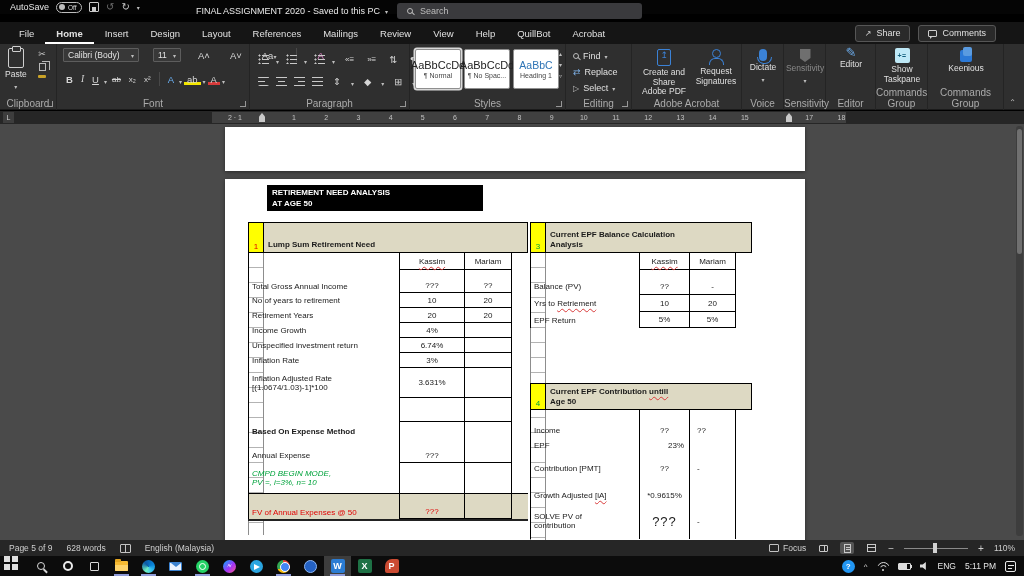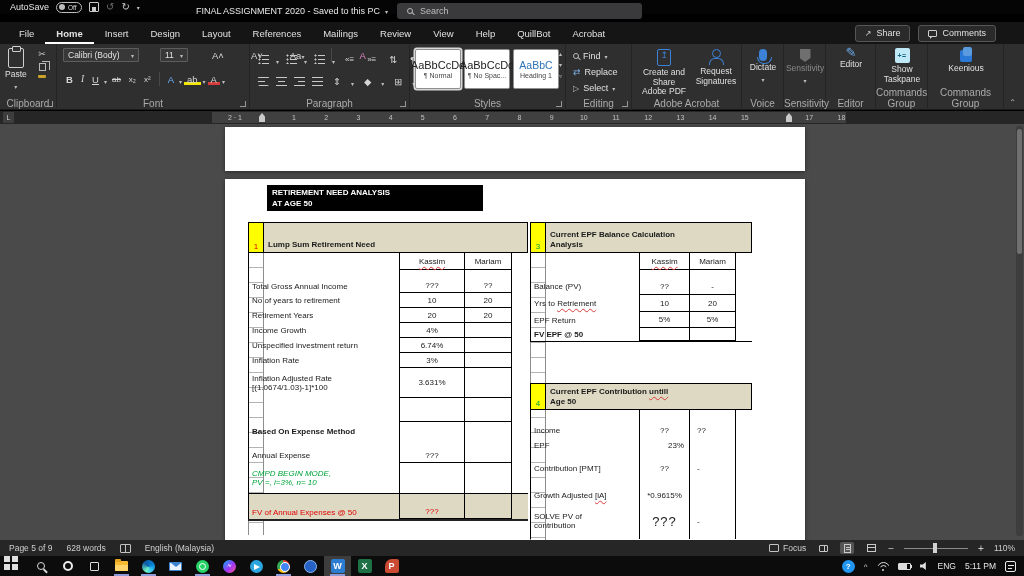--- a/index.html
+++ b/index.html
@@ -280,21 +280,21 @@
       <div class="clip-col">
         <span class="gly" style="font-size:9px">✂</span>
         <span class="copyic"></span>
         <span class="brush"></span>
       </div>
       <div class="glabel">Clipboard</div>
       <span class="dlg"></span>
     </div>
 
     <div class="rgroup" style="left:57px;width:193px">
-      <div style="position:absolute;left:6px;top:4px;display:flex;gap:21px;align-items:center">
+      <div style="position:absolute;left:6px;top:4px;display:flex;gap:14px;align-items:center">
         <span class="sel" style="width:76px">
             <span>Calibri (Body)</span>
             <span class="caret"></span>
           </span>
         <span class="sel" style="width:28px">
             <span>11</span>
             <span class="caret"></span>
           </span>
         <span class="fbtn">A˄</span>
         <span class="fbtn">A˅</span>
@@ -643,27 +643,20 @@
               </div>
               <div class="tc tv tv1">10</div>
               <div class="tc tv tv2">20</div>
             </div>
             <div class="trow h16">
               <div class="tc tl">
                 <span>EPF Return</span>
               </div>
               <div class="tc tv tv1">5%</div>
               <div class="tc tv tv2">5%</div>
-            </div>
-            <div class="trow boldrow h14 bb">
-              <div class="tc tl">
-                <span>FV EPF @ 50</span>
-              </div>
-              <div class="tc tv tv1"></div>
-              <div class="tc tv tv2"></div>
             </div>
           </div>
       </div>
 
       <div class="tbl tblr nohl v2left" style="left:305px;top:204px;width:222px">
         <div class="band band27">
           <div class="numcell numgreen">4</div>
           <div class="titlecell">
             <span><span>Current EPF Contribution </span><span class="sq">untill</span></span>
             <span>Age 50</span>

